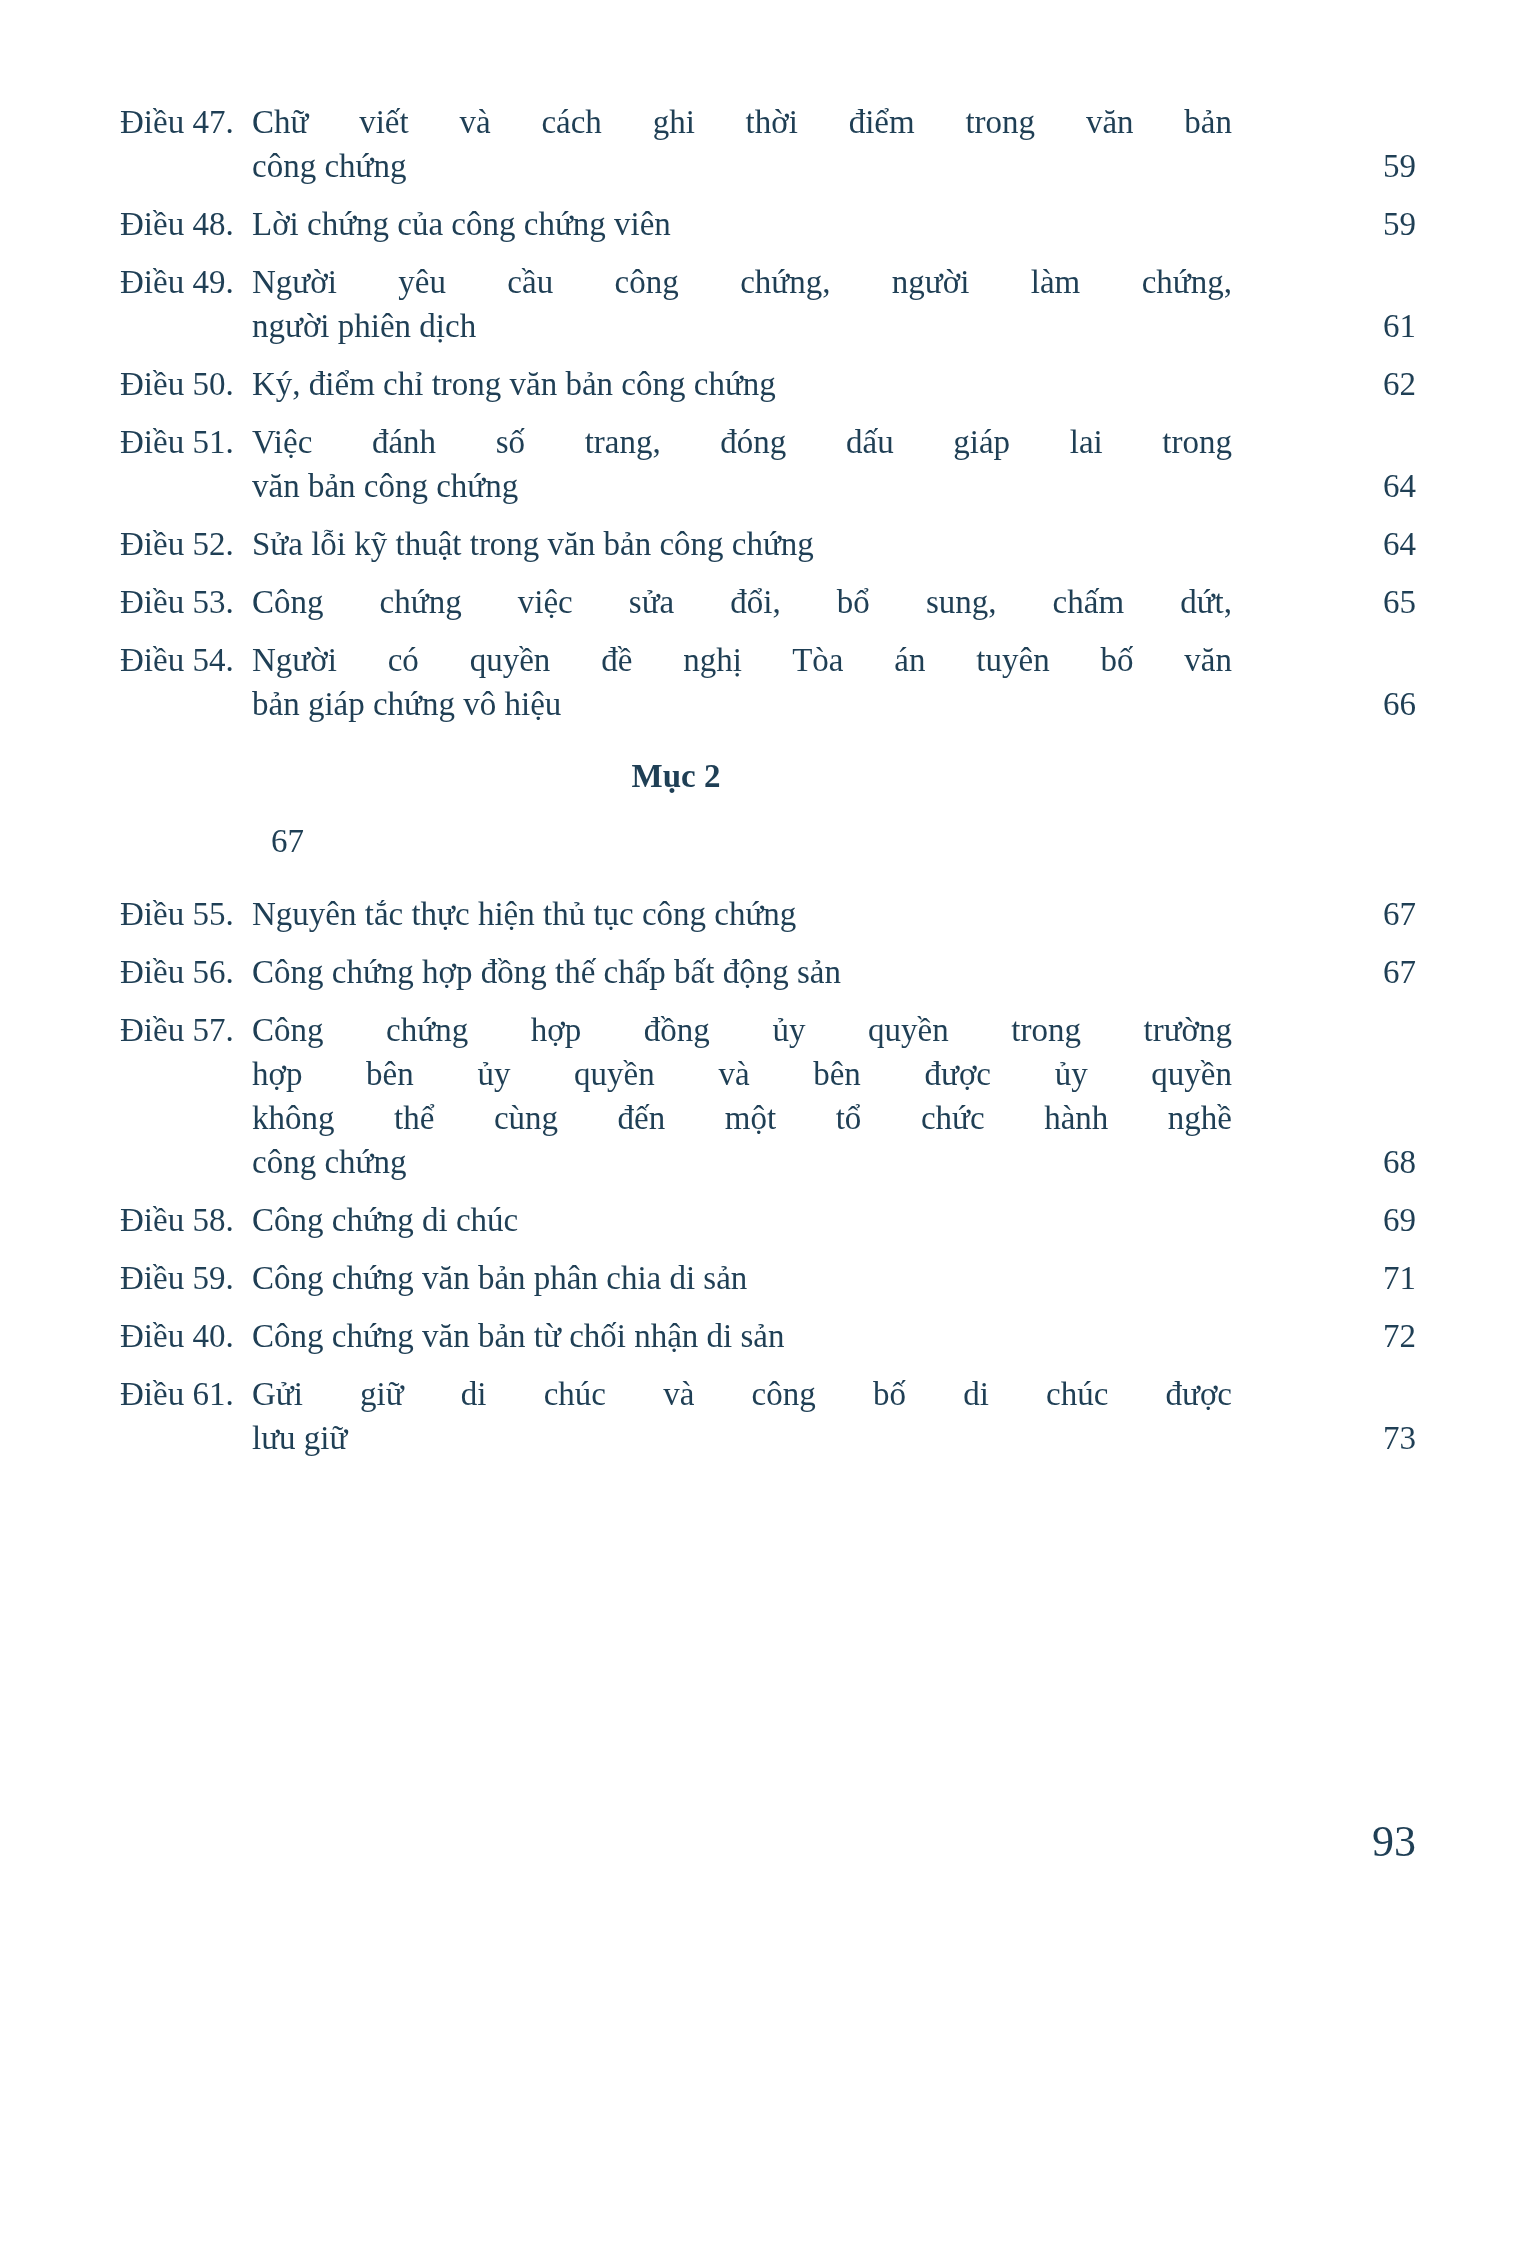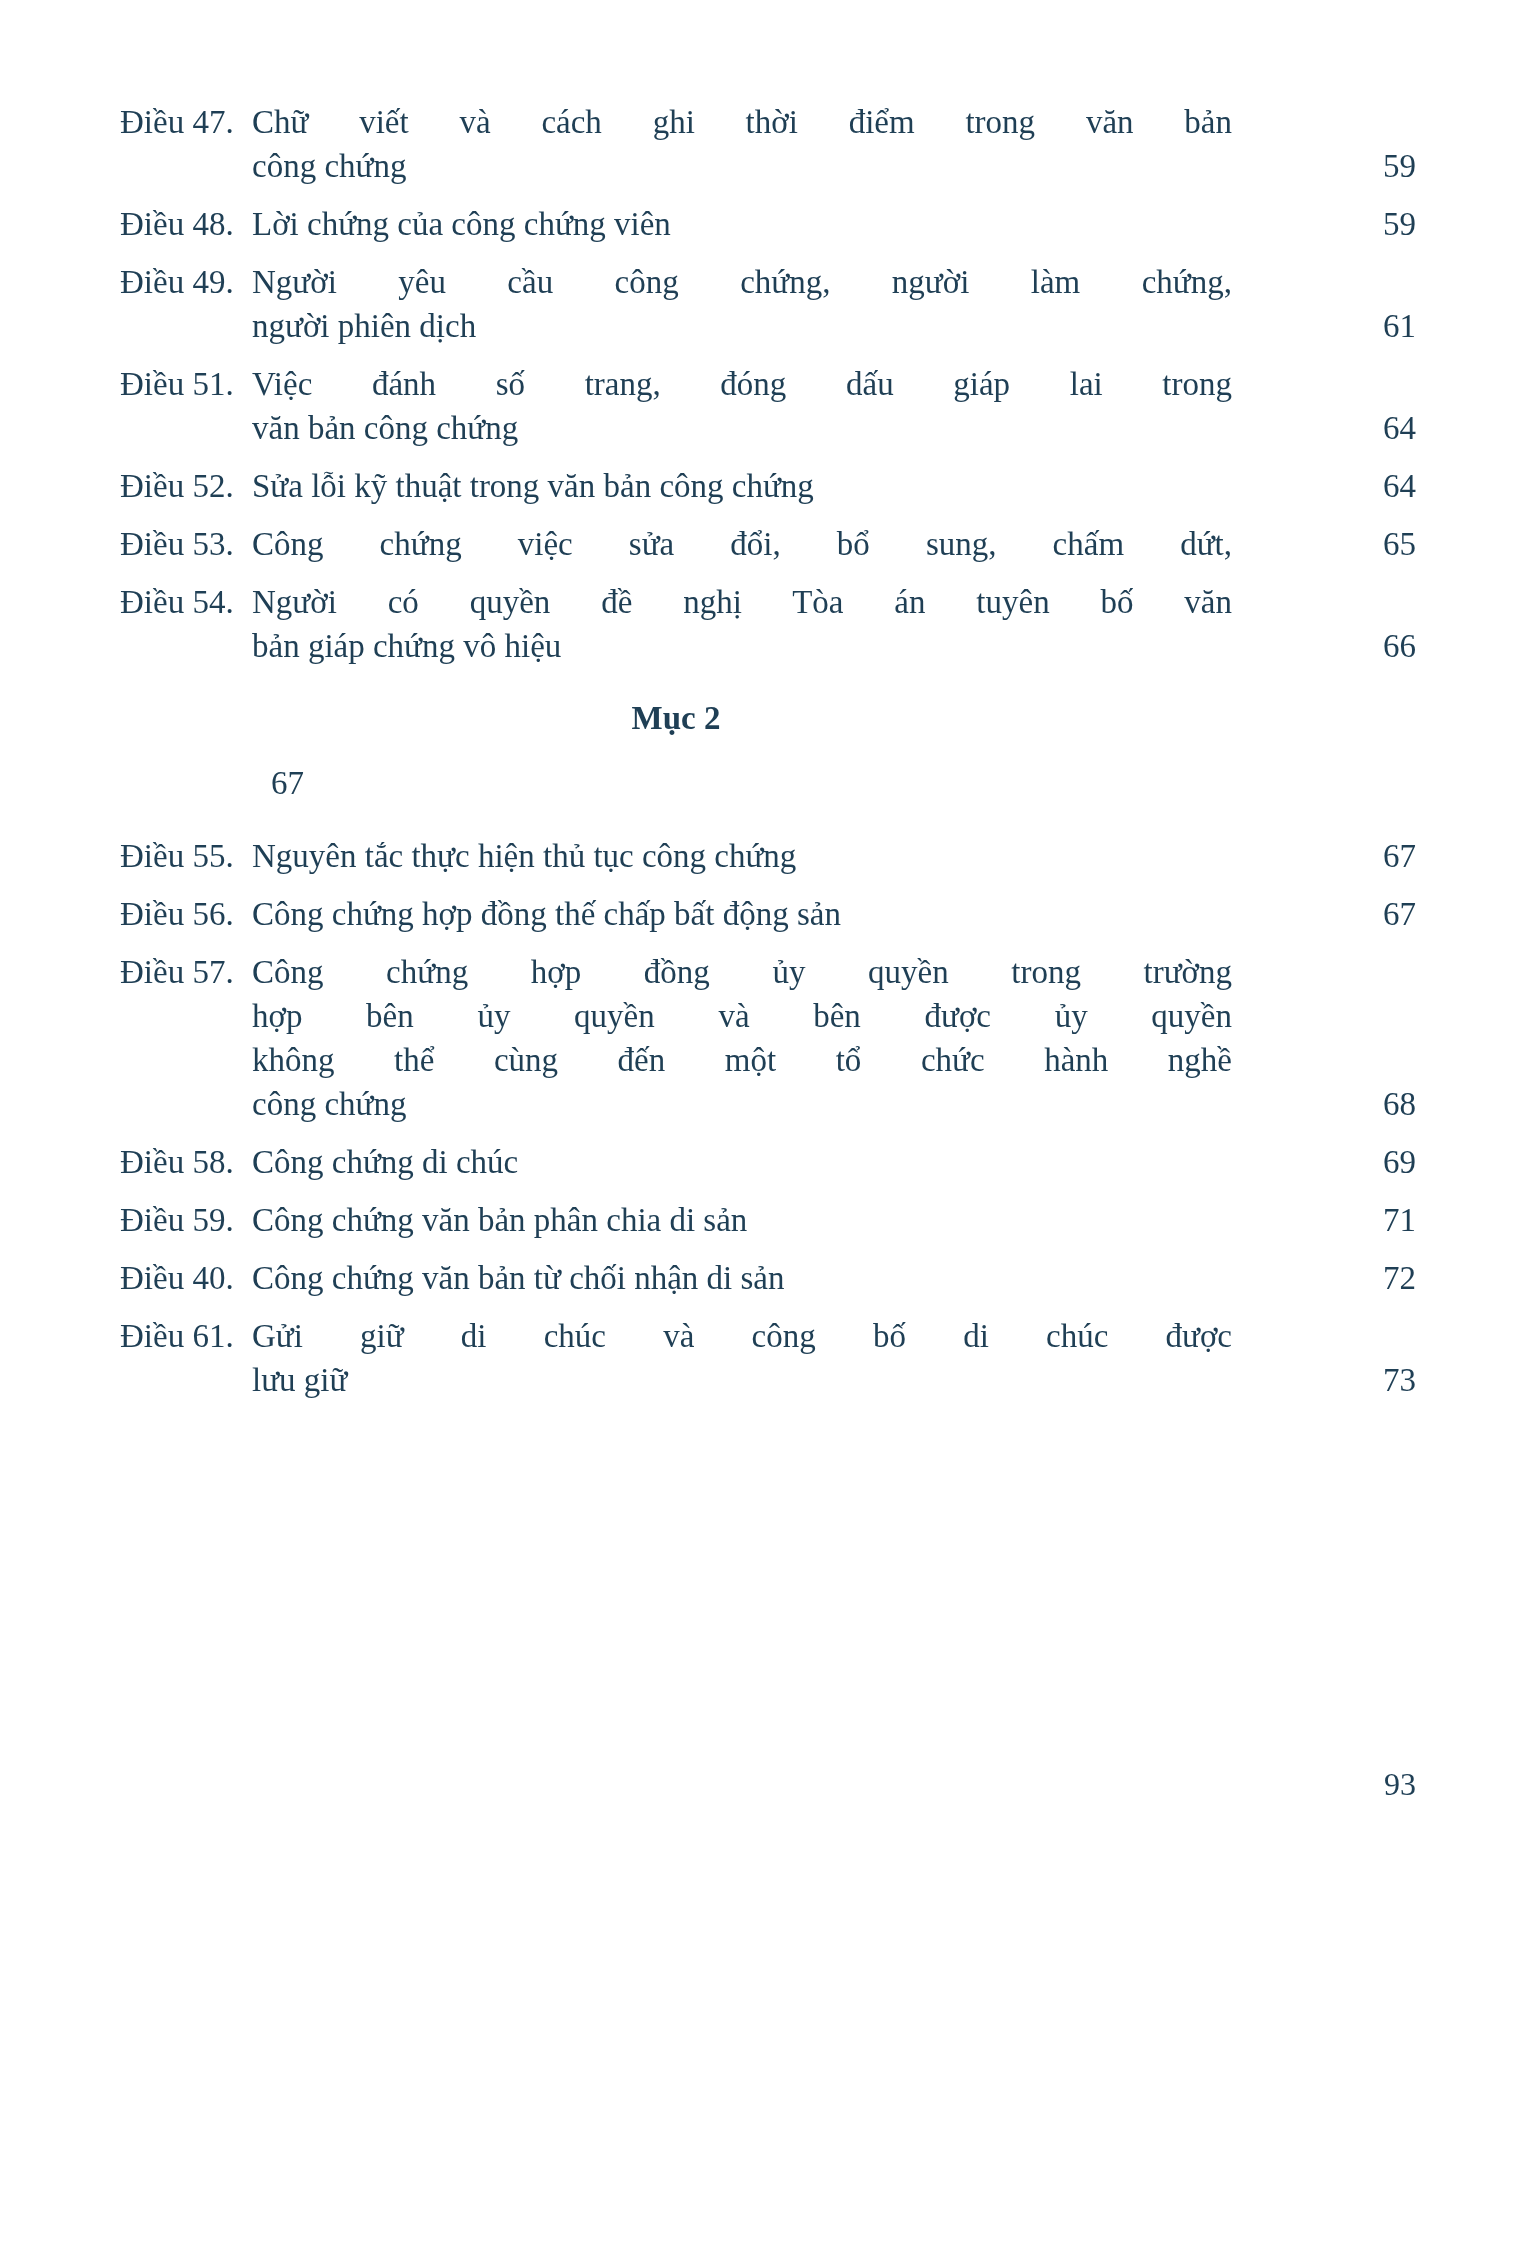--- a/index.html
+++ b/index.html
@@ -71,21 +71,21 @@
   }
   .section-row .pagenum {
     font-weight: normal;
     font-size: 33px;
     line-height: 54px;
   }
   
   .footer-page {
     margin-top: 360px;
     text-align: right;
-    font-size: 32px;
+    font-size: 44px;
     line-height: 44px;
   }
 </style>
 </head>
 <body>
 
 <div class="page">
 
   <div id="toc-part1">
       <div class="entry">
@@ -103,20 +103,27 @@
         </div>
         <div class="pagenum">59</div>
       </div>
       <div class="entry">
         <div class="label">Điều 49.</div>
         <div class="title">
           <div class="tline just">Người yêu cầu công chứng, người làm chứng,</div>
           <div class="tline">người phiên dịch</div>
         </div>
         <div class="pagenum">61</div>
+      </div>
+      <div class="entry">
+        <div class="label">Điều 50.</div>
+        <div class="title">
+          <div class="tline">Ký, điểm chỉ trong văn bản công chứng</div>
+        </div>
+        <div class="pagenum">62</div>
       </div>
       <div class="entry">
         <div class="label">Điều 51.</div>
         <div class="title">
           <div class="tline just">Việc đánh số trang, đóng dấu giáp lai trong</div>
           <div class="tline">văn bản công chứng</div>
         </div>
         <div class="pagenum">64</div>
       </div>
       <div class="entry">

